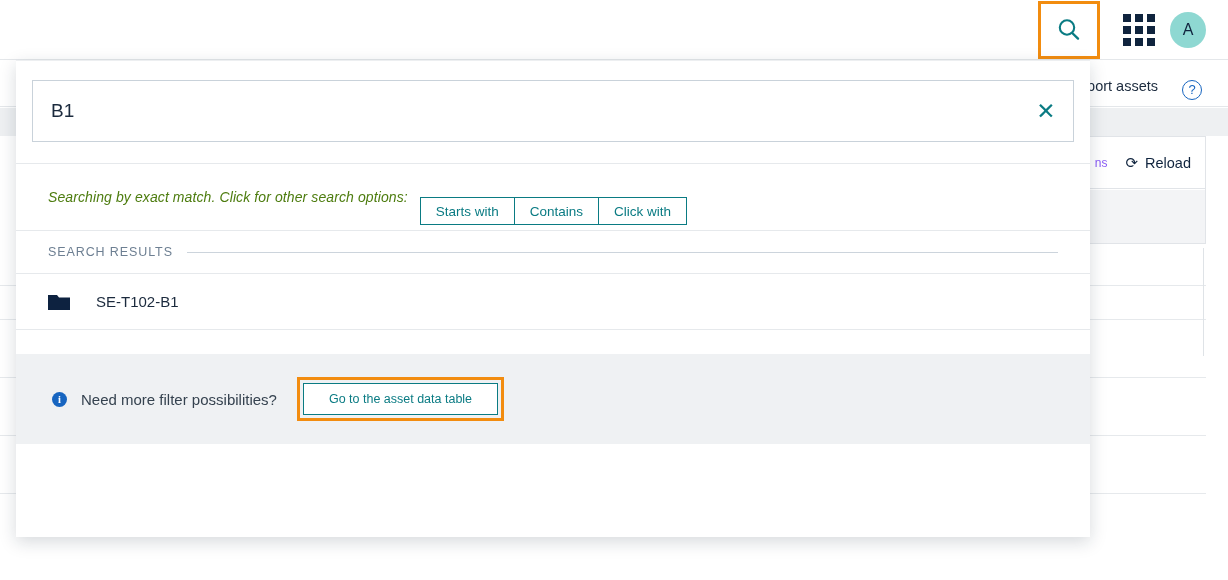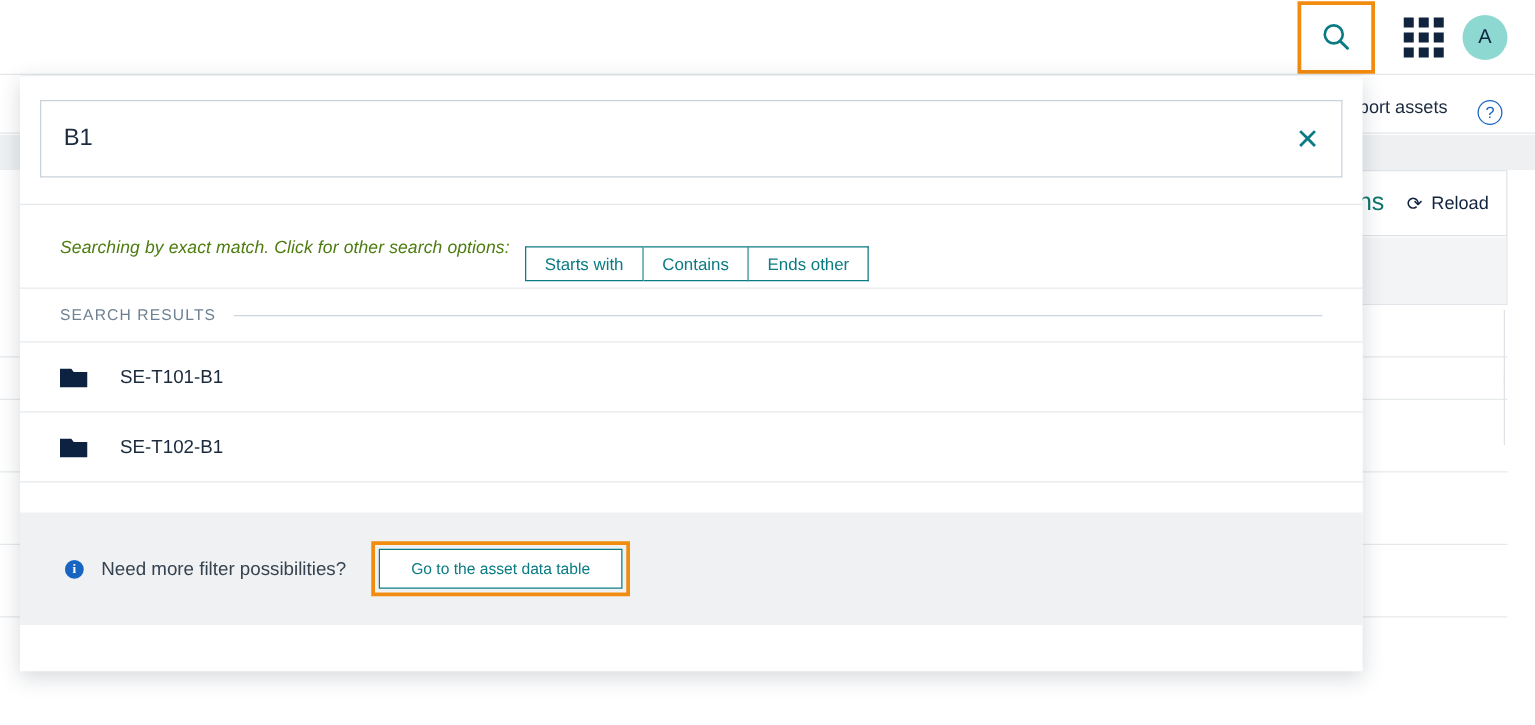--- a/index.html
+++ b/index.html
@@ -66,21 +66,21 @@
 
   .bg-panel {
     position: absolute; top: 136px; left: 200px; width: 1006px; height: 108px;
     background: #ffffff; border: 1px solid #e1e4e8;
   }
   .bg-toolbar-row {
     position: absolute; top: 0; left: 0; right: 0; height: 52px;
     border-bottom: 1px solid #e1e4e8;
     display: flex; align-items: center; justify-content: flex-end; padding-right: 14px; gap: 18px;
   }
-  .bg-tool-text { font-size: 20px; color: #0f766e; }
+  .bg-tool-text { font-size: 12px; color: #8b5cf6; }
   .bg-reload { display: flex; align-items: center; gap: 7px; font-size: 14.5px; color: #10243e; }
   .reload-glyph { font-size: 15px; color: #10243e; }
   .bg-panel-lower { position: absolute; top: 53px; left: 0; right: 0; bottom: 0; background: #f3f4f6; }
 
   .bg-table { position: absolute; top: 252px; left: 0; width: 1206px; }
   .bg-table .trow { height: 34px; border-bottom: 1px solid #e6e9ec; }
   .bg-table .trow.tall { height: 58px; }
   .bg-vline { position: absolute; width: 1px; background: #dfe3e7; }
 
   
@@ -235,37 +235,31 @@
       </div>
     </div>
 
     <div class="ov-divider"></div>
 
     <div class="ov-options-row">
       <span class="ov-hint">Searching by exact match. Click for other search options:</span>
       <span class="seg-group">
         <button class="seg-btn">Starts with</button>
         <button class="seg-btn">Contains</button>
-        <button class="seg-btn">Ends other</button>
+        <button class="seg-btn">Click with</button>
       </span>
     </div>
 
     <div class="ov-divider"></div>
 
     <div class="ov-results-head">
       <span class="ov-results-label">SEARCH RESULTS</span>
       <span class="ov-results-rule"></span>
     </div>
 
-    <div class="ov-result-row">
-      <svg class="folder-icon" viewBox="0 0 22 16">
-        <path d="M0 1 h9 l2 2.6 h11 V16 H0 Z" fill="#0d2240"></path>
-      </svg>
-      <span class="ov-result-label">SE-T101-B1</span>
-    </div>
 
     <div class="ov-result-row">
       <svg class="folder-icon" viewBox="0 0 22 16">
         <path d="M0 1 h9 l2 2.6 h11 V16 H0 Z" fill="#0d2240"></path>
       </svg>
       <span class="ov-result-label">SE-T102-B1</span>
     </div>
 
     <div class="ov-spacer"></div>
 

